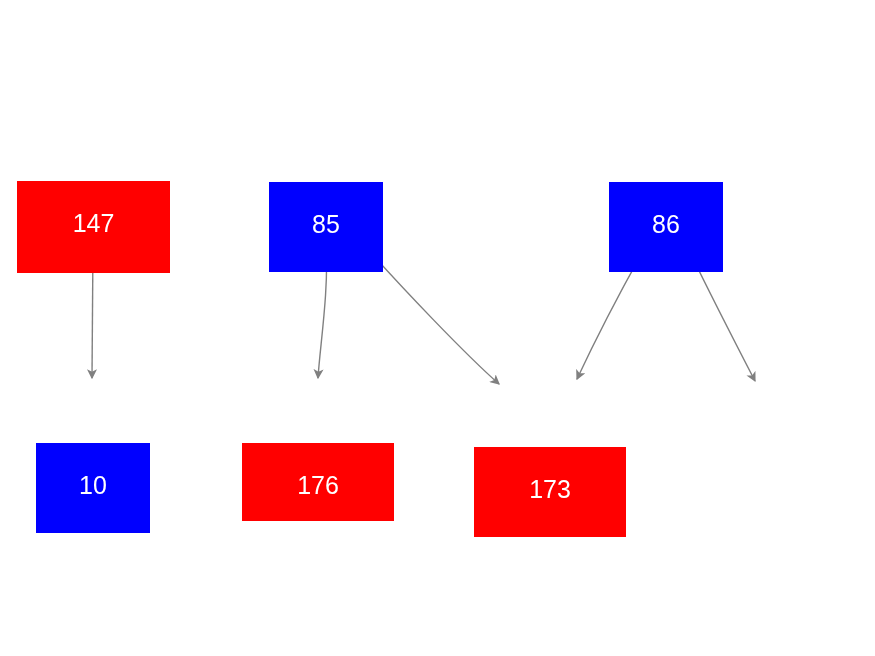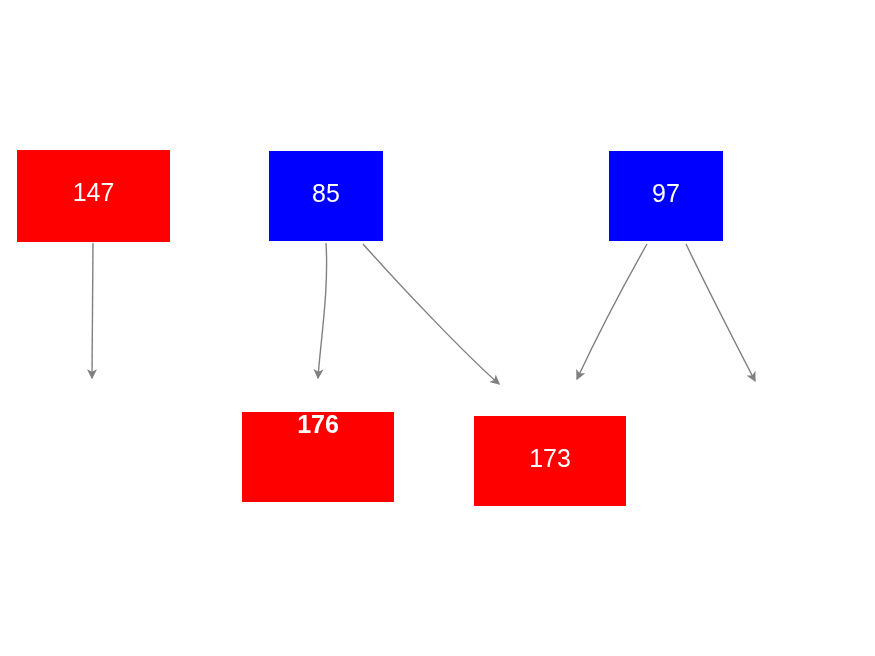--- a/index.html
+++ b/index.html
@@ -21,20 +21,21 @@
     top: 0;
     width: 875px;
     height: 656px;
   }
   .node {
     position: absolute;
     box-sizing: border-box;
     display: flex;
     align-items: flex-start;
     justify-content: center;
+    margin-top: 31px;
   }
   .node-label {
     color: #ffffff;
     font-size: 25px;
     line-height: 1;
     font-family: "Liberation Sans", sans-serif;
     user-select: none;
   }
 </style>
 </head>
@@ -57,22 +58,25 @@
       </g>
   </svg>
 
   <div class="node" style="left: 17px; top: 150px; width: 153px; height: 92px; background: rgb(255, 0, 0); padding-top: 30px;">
     <span class="node-label">147</span>
   </div>
   <div class="node" style="left: 269px; top: 151px; width: 114px; height: 90px; background: rgb(0, 0, 255); padding-top: 30px;">
     <span class="node-label">85</span>
   </div>
   <div class="node" style="left: 609px; top: 151px; width: 114px; height: 90px; background: rgb(0, 0, 255); padding-top: 30px;">
-    <span class="node-label">97</span>
+    <span class="node-label">86</span>
   </div>
-  <div class="node" style="left: 242px; top: 412px; width: 152px; height: 90px; background: rgb(255, 0, 0);  font-weight: bold;">
+  <div class="node" style="left: 36px; top: 412px; width: 114px; height: 90px; background: rgb(0, 0, 255); padding-top: 30px;">
+    <span class="node-label">10</span>
+  </div>
+  <div class="node" style="left: 242px; top: 412px; width: 152px; height: 78px; background: rgb(255, 0, 0); padding-top: 30px;">
     <span class="node-label">176</span>
   </div>
   <div class="node" style="left: 474px; top: 416px; width: 152px; height: 90px; background: rgb(255, 0, 0); padding-top: 30px;">
     <span class="node-label">173</span>
   </div>
 
 </div>
 
 </body></html>

